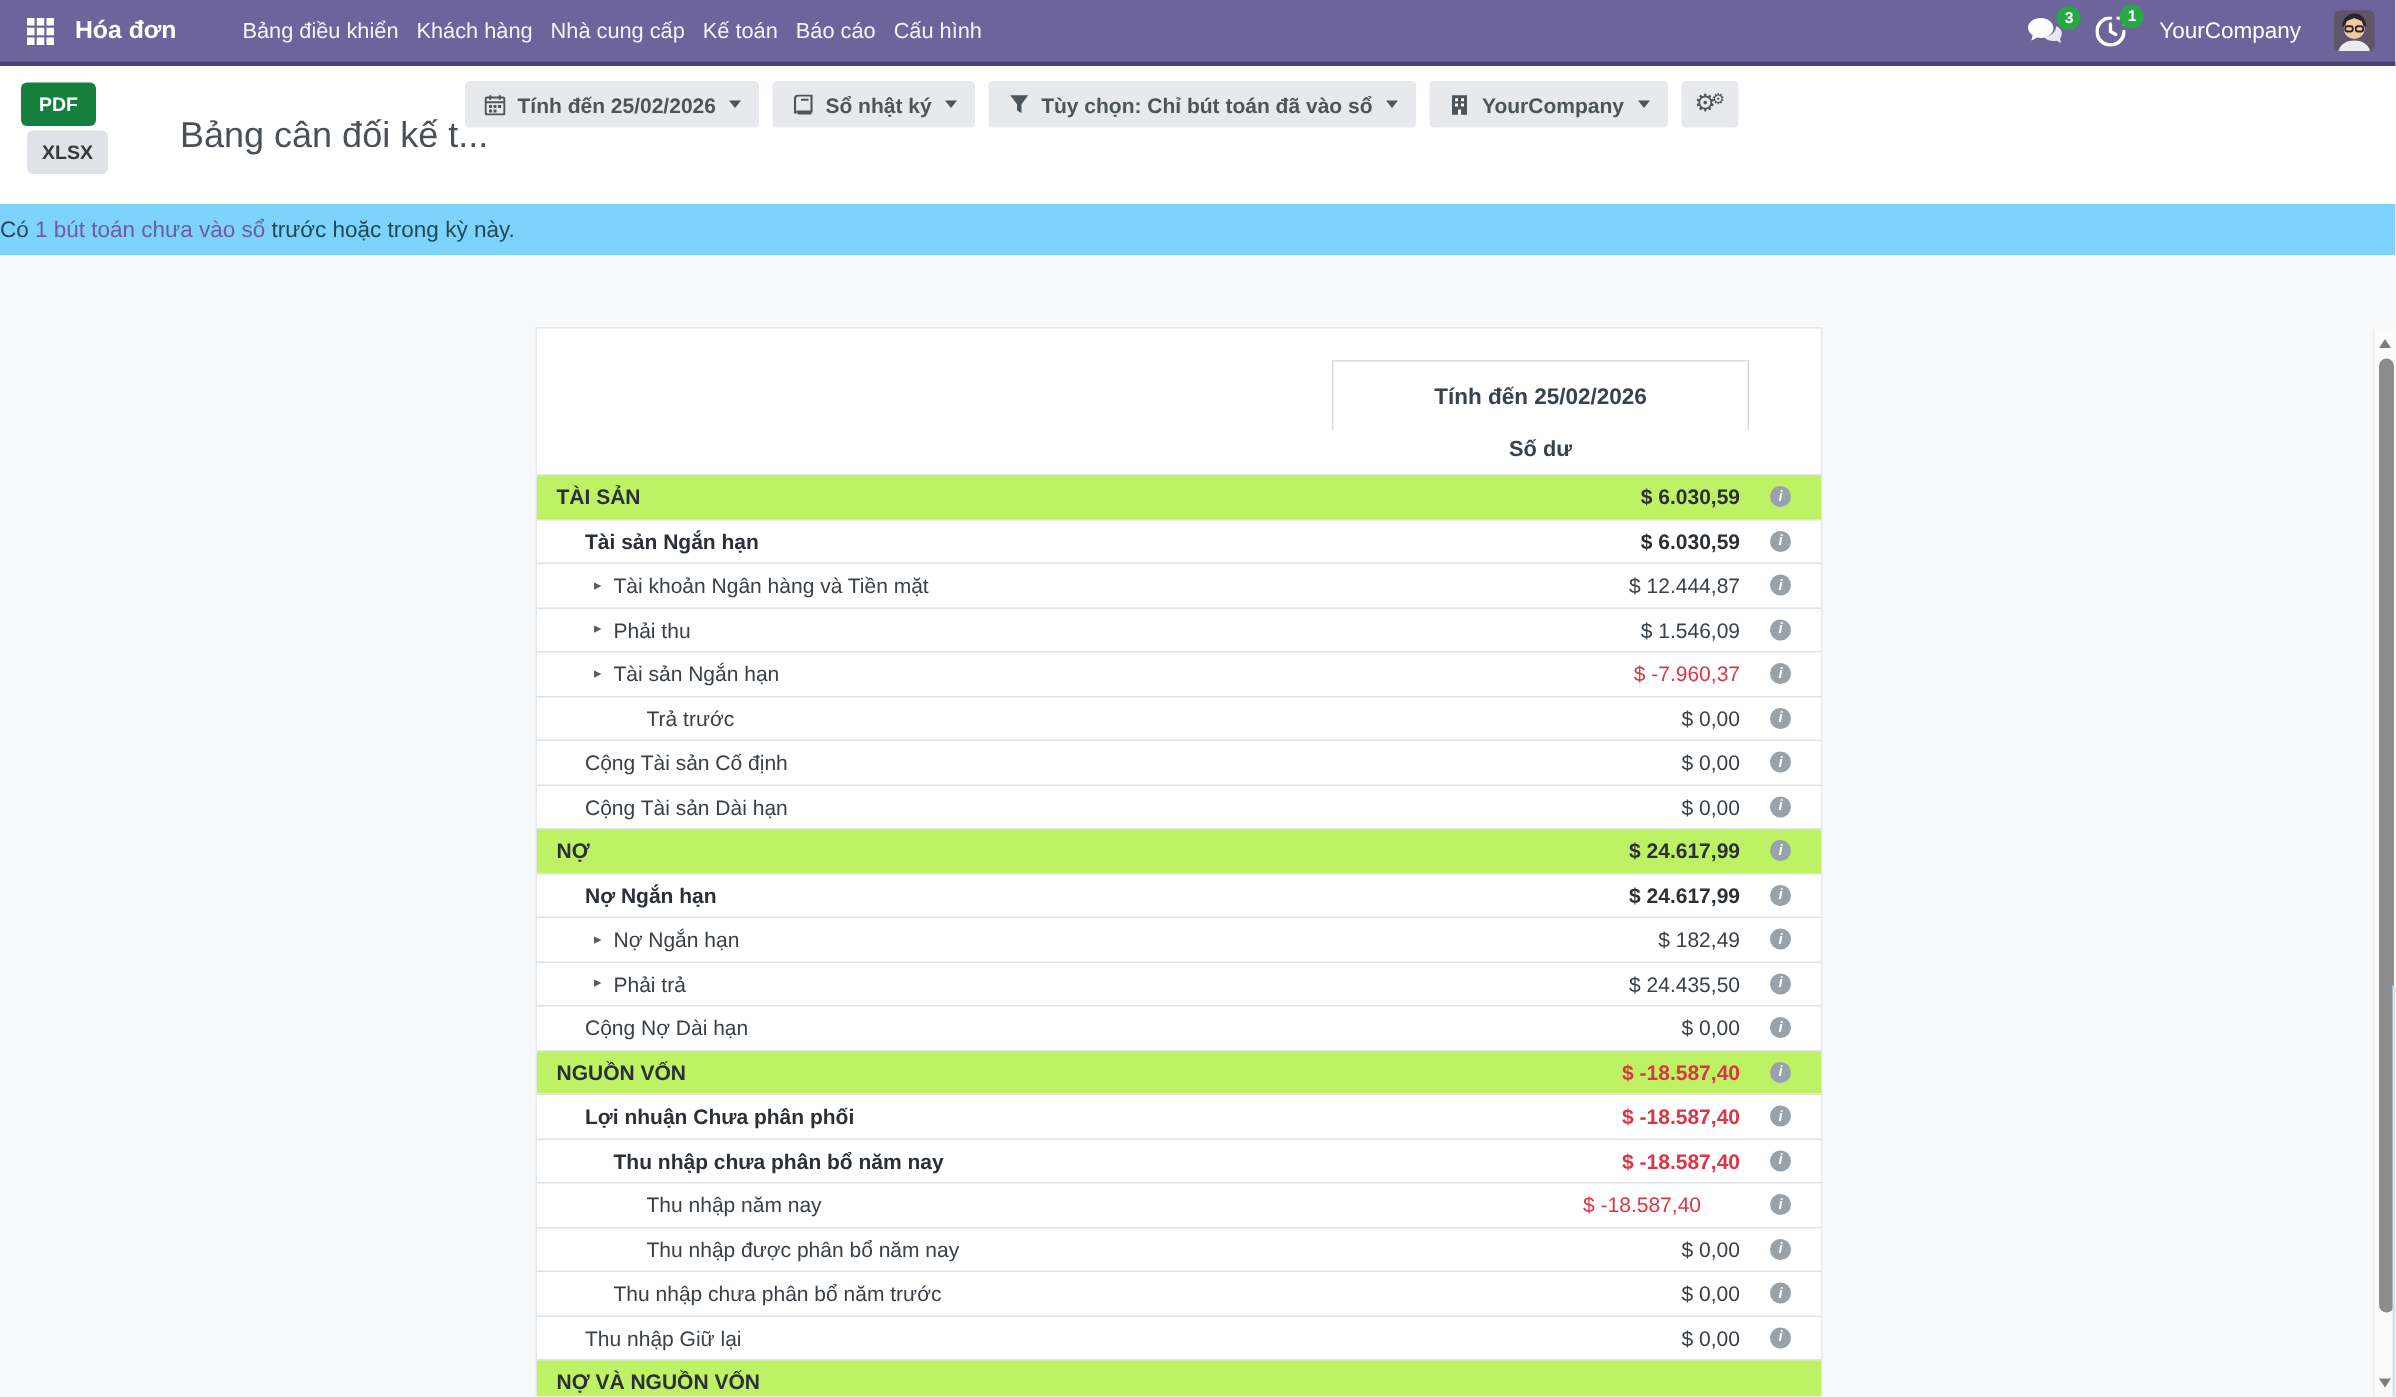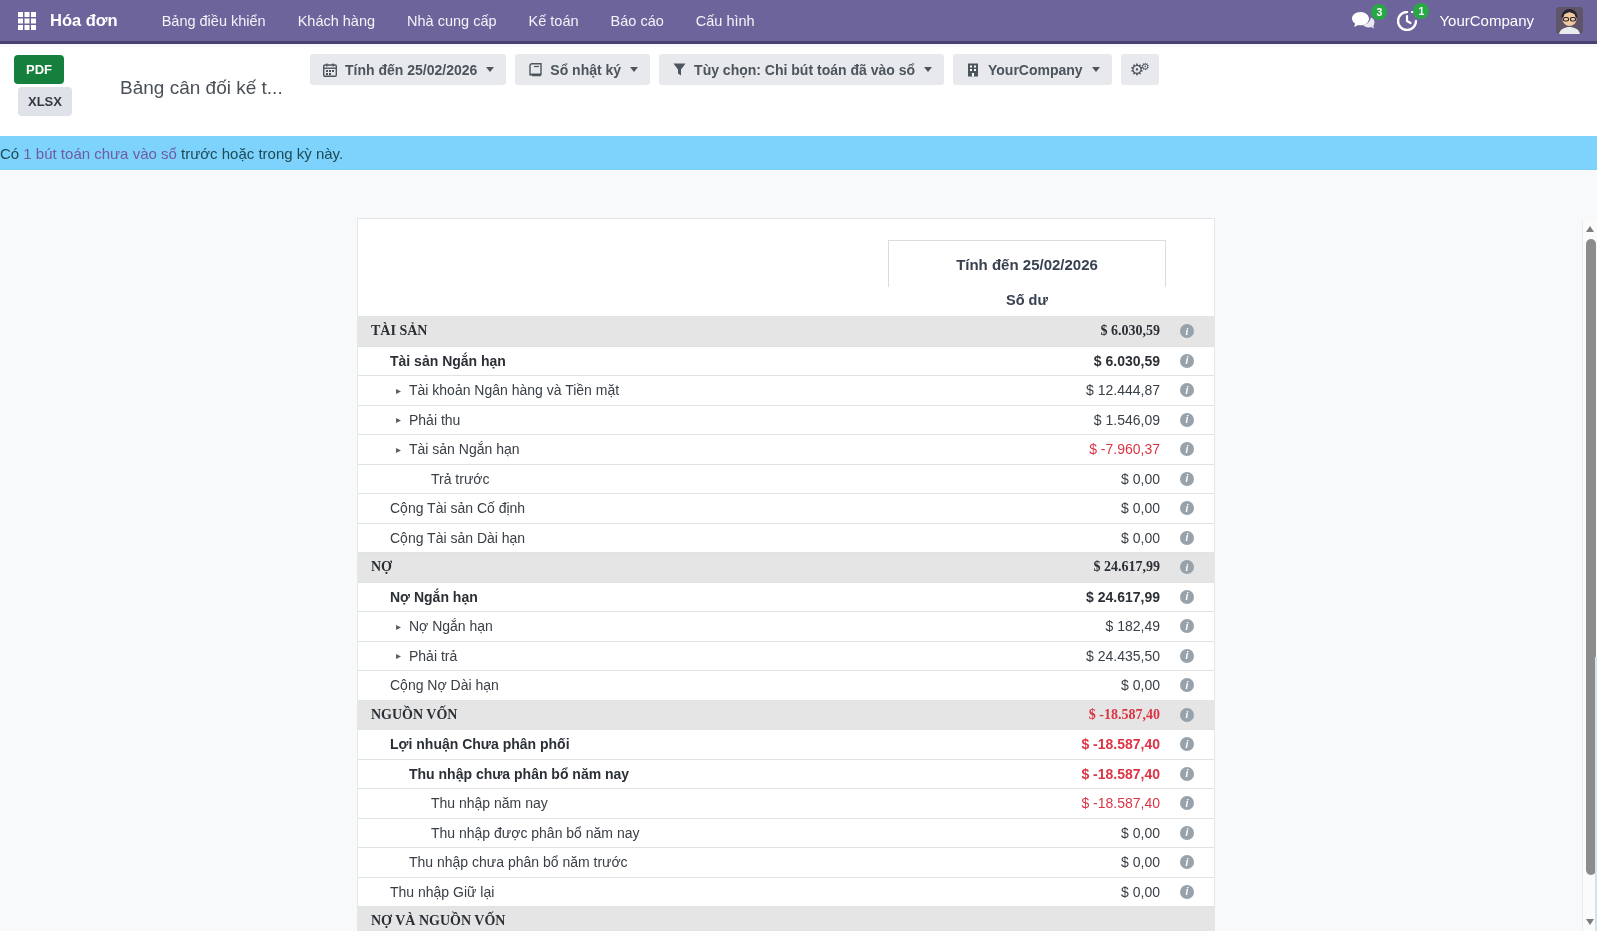--- a/index.html
+++ b/index.html
@@ -12,21 +12,21 @@
   }
 
   
   .navbar {
     position:absolute; top:0; left:0; right:0; height:44px;
     background:#6e649c; border-bottom:3px solid #4b4170;
     display:flex; align-items:center; padding:0 14px;
   }
   .apps-btn { width:26px; height:26px; display:flex; align-items:center; justify-content:center; cursor:pointer; margin-right:10px; }
   .brand { color:#fff; font-weight:bold; font-size:16.5px; margin-right:44px; cursor:pointer; }
-  .nav-menu { display:flex; align-items:center; gap:32px; }
+  .nav-menu { display:flex; align-items:center; gap:12px; }
   .nav-item { color:rgba(255,255,255,.92); font-size:14.5px; cursor:pointer; }
   .nav-right { margin-left:auto; display:flex; align-items:center; gap:22px; }
   .nav-icon-wrap { position:relative; cursor:pointer; display:flex; }
   .nav-badge {
     position:absolute; top:-8px; right:-12px; background:#28a745; color:#fff;
     font-size:10.5px; font-weight:bold; min-width:16px; height:16px; line-height:16px;
     border-radius:9px; text-align:center; padding:0 4px;
   }
   .nav-company { color:#fff; font-size:15px; cursor:pointer; }
   .avatar {
@@ -39,21 +39,21 @@
   .export-col { position:absolute; left:14px; top:8px; }
   .btn-pdf {
     display:block; background:#15803d; color:#fff; font-weight:bold; font-size:13px;
     border:none; border-radius:4px; padding:7px 12px; cursor:pointer; position:relative; z-index:2;
   }
   .btn-xlsx {
     display:block; background:#dfe2e8; color:#343a40; font-weight:bold; font-size:13px;
     border:none; border-radius:4px; padding:7px 10px; cursor:pointer; margin:3px 0 0 4px; position:relative; z-index:1;
   }
   .report-title {
-    position:absolute; left:120px; top:30px; font-size:19px; color:#495057;
+    position:absolute; left:120px; top:30px; font-size:24px; color:#495057;
   }
   .filters { position:absolute; left:310px; top:7px; display:flex; align-items:flex-start; gap:9px; }
   .filter-btn {
     display:flex; align-items:center; gap:7px; height:31px; padding:0 12px;
     background:#e7e9ed; border:none; border-radius:3px; cursor:pointer;
     font-family:inherit; font-size:14px; font-weight:bold; color:#4c545c; white-space:nowrap;
   }
   .caret-down {
     width:0; height:0; border-left:4px solid transparent; border-right:4px solid transparent;
     border-top:5px solid #4c545c; margin-left:2px;
@@ -85,21 +85,21 @@
   }
   .col-subheader {
     position:absolute; left:530px; top:73px; width:278px; text-align:center;
     font-weight:bold; font-size:14.5px; color:#374151;
   }
   .rows-area { position:absolute; top:97px; left:0; right:0; }
   .report-row {
     height:29.5px; display:flex; align-items:center;
     border-top:1px solid #dfe3e6; font-size:14px; color:#3a4047; cursor:pointer;
   }
-  .report-row.section { background:#e5e5e5;font-family:Liberation Serif, serif; }
+  .report-row.section { background:#bef264; }
   .report-row.bold { font-weight:bold; color:#2b3036; }
   .row-caret { font-size:10px; color:#565d64; width:13px; flex:0 0 13px; }
   .row-label { white-space:nowrap; }
   .row-value { margin-left:auto; text-align:left; white-space:nowrap; }
   .row-value.negative { color:#dc3545; }
   .row-info { width:54px; flex:0 0 54px; display:flex; justify-content:center; }
   .info-icon {
     width:14px; height:14px; border-radius:50%; background:#98a2ab; color:#fff;
     font-size:10px; font-weight:bold; font-style:italic;
     display:flex; align-items:center; justify-content:center; cursor:pointer;
@@ -380,21 +380,21 @@
     </span>
   </div>
         <div class="report-row bold" style="padding-left: 51px;">
 
     <span class="row-label">Thu nhập chưa phân bổ năm nay</span>
     <span class="row-value negative">$ -18.587,40</span>
     <span class="row-info">
       <span class="info-icon">i</span>
     </span>
   </div>
-        <div class="report-row" style="padding-left: 73px;">
+        <div class="report-row" style="padding-left: 73px; gap: 26px;">
 
     <span class="row-label">Thu nhập năm nay</span>
     <span class="row-value negative">$ -18.587,40</span>
     <span class="row-info">
       <span class="info-icon">i</span>
     </span>
   </div>
         <div class="report-row" style="padding-left: 73px;">
 
     <span class="row-label">Thu nhập được phân bổ năm nay</span>

